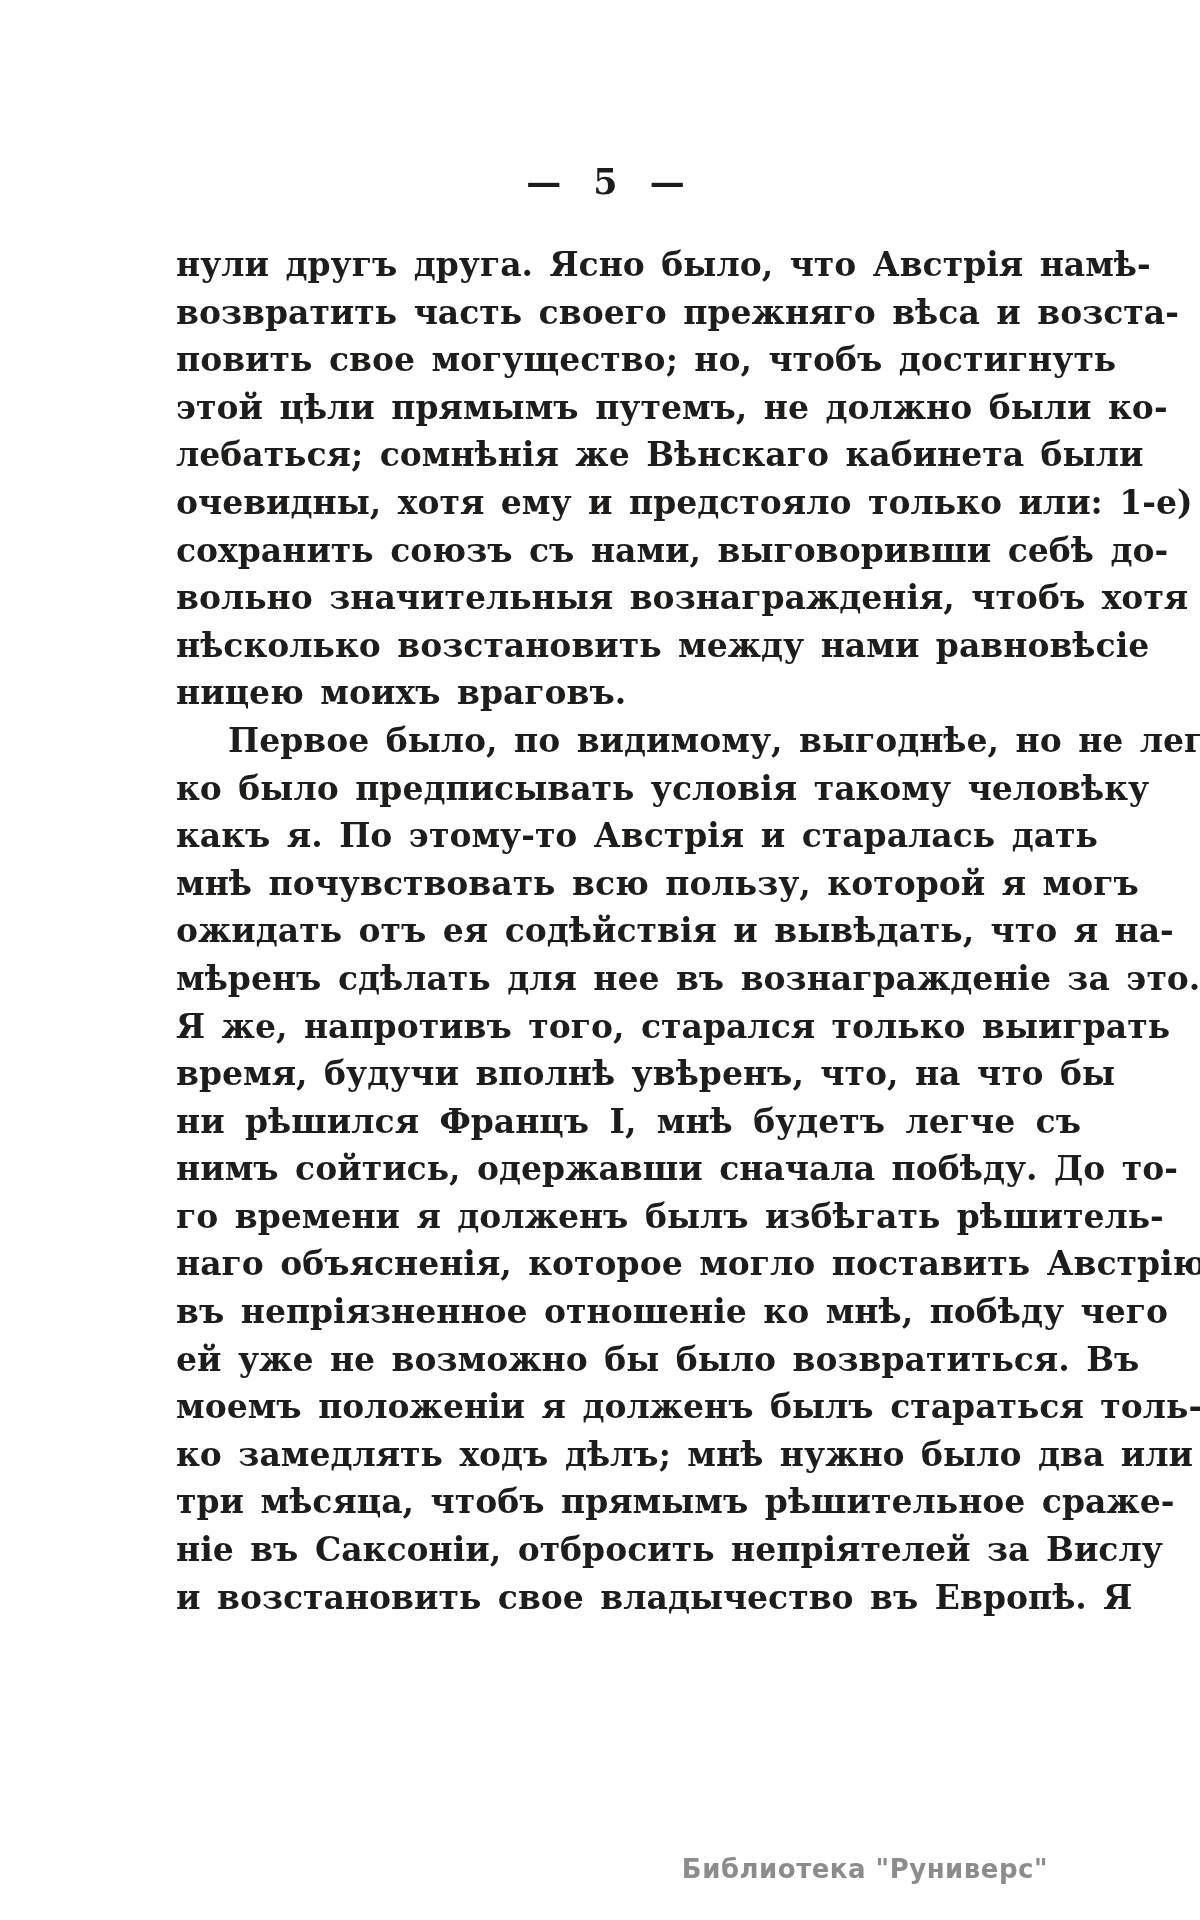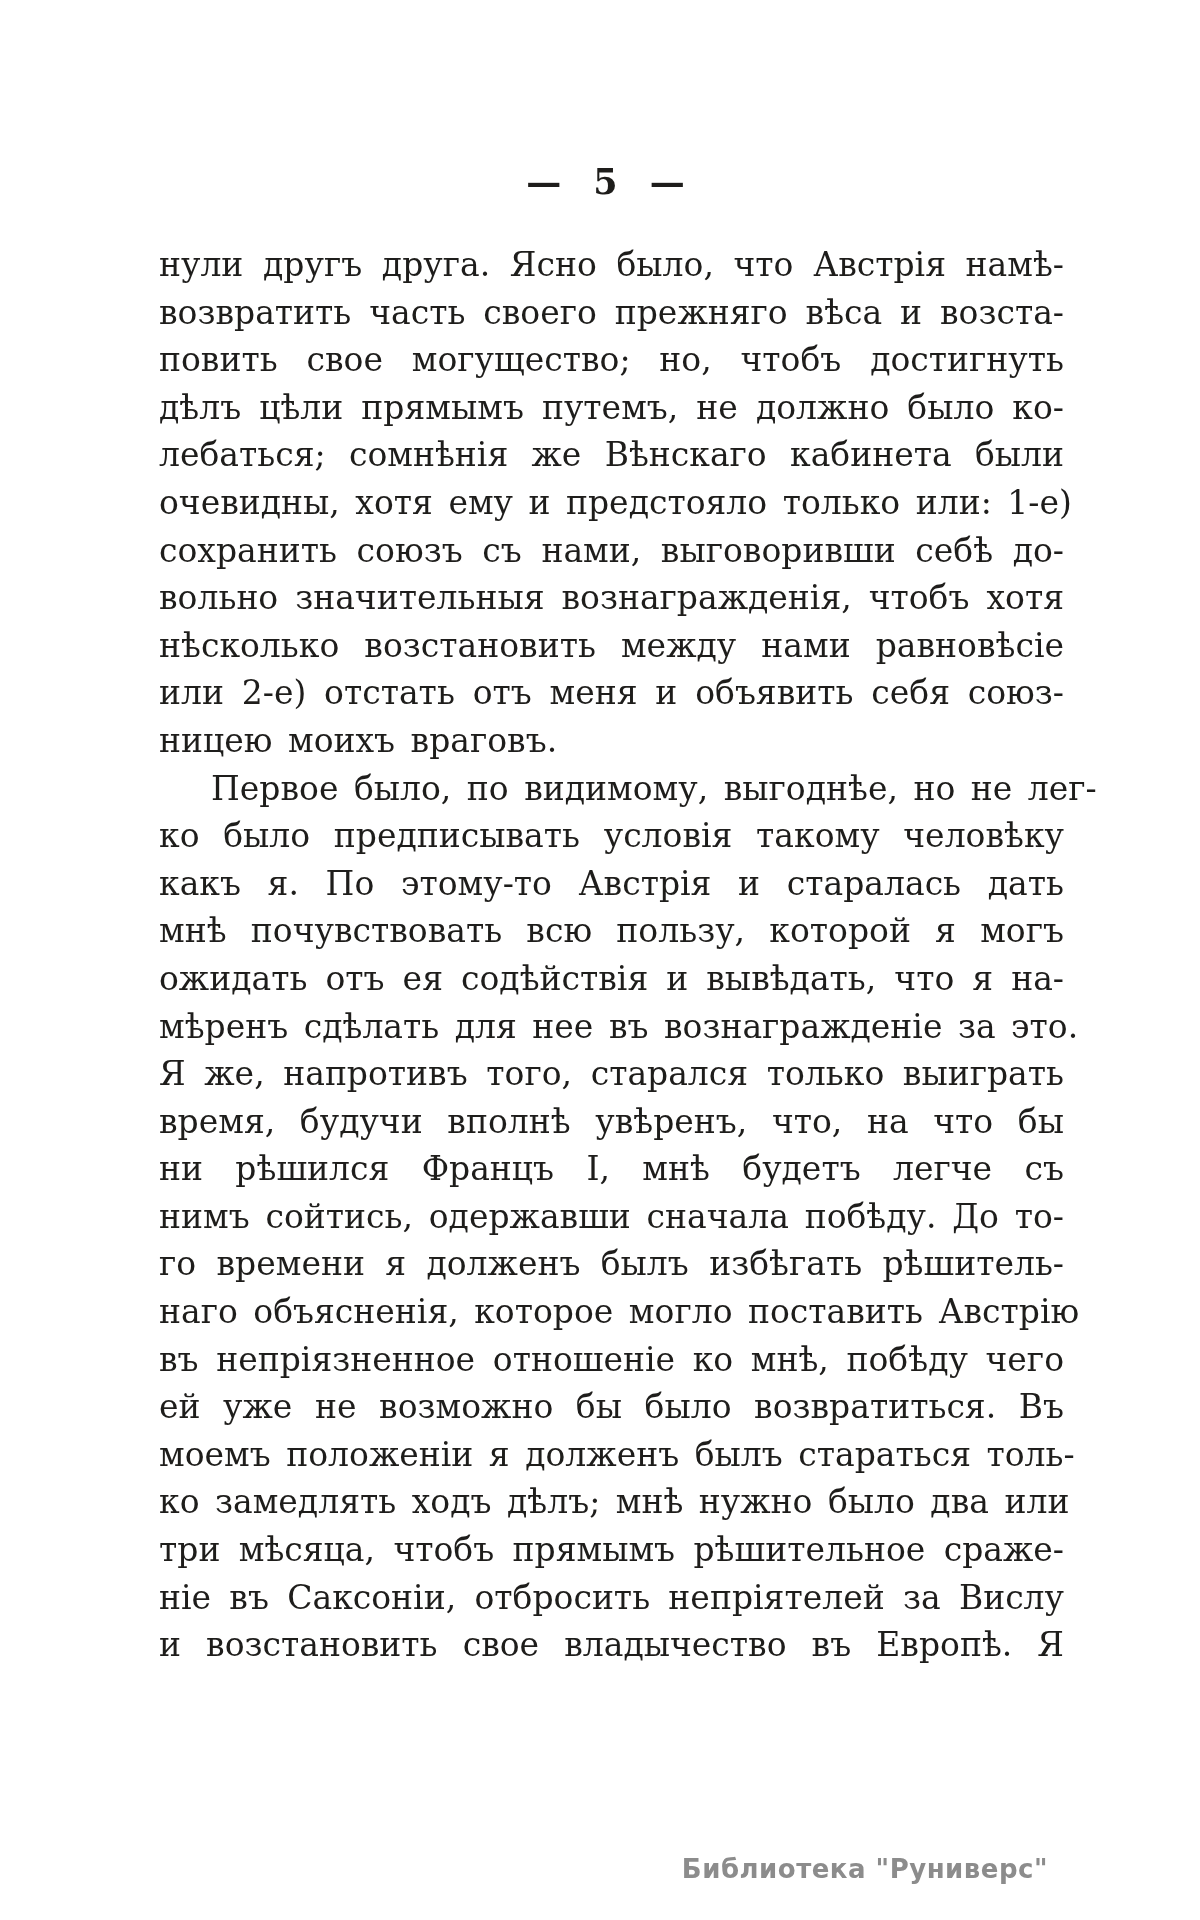--- a/index.html
+++ b/index.html
@@ -23,24 +23,24 @@
     width: 905px;
     text-align: center;
     font-size: 35px;
     font-weight: bold;
     letter-spacing: 10px;
     line-height: 44px;
   }
   .text-block {
     position: absolute;
     top: 241px;
-    left: 159px;
+    left: 176px;
     width: 905px;
     font-size: 33px;
-    font-weight: normal;
+    font-weight: bold;
     word-spacing: 5px;
   }
   .line {
     height: 47.6px;
     line-height: 47.6px;
     text-align: justify;
     text-align-last: justify;
     white-space: nowrap;
   }
   .line.indent {
@@ -64,27 +64,26 @@
 </head>
 <body>
 
 <div class="page">
   <div class="page-header">— 5 —</div>
 
   <div class="text-block">
       <div class="line">нули другъ друга. Ясно было, что Австрія намѣ-</div>
       <div class="line">возвратить часть своего прежняго вѣса и возста-</div>
       <div class="line">повить свое могущество; но, чтобъ достигнуть</div>
-      <div class="line">дѣлъ цѣли прямымъ путемъ, не должно было ко-</div>
+      <div class="line">этой цѣли прямымъ путемъ, не должно были ко-</div>
       <div class="line">лебаться; сомнѣнія же Вѣнскаго кабинета были</div>
       <div class="line">очевидны, хотя ему и предстояло только или: 1-е)</div>
       <div class="line">сохранить союзъ съ нами, выговоривши себѣ до-</div>
       <div class="line">вольно значительныя вознагражденія, чтобъ хотя</div>
       <div class="line">нѣсколько возстановить между нами равновѣсіе</div>
-      <div class="line">или 2-е) отстать отъ меня и объявить себя союз-</div>
       <div class="line flush">ницею моихъ враговъ.</div>
       <div class="line indent">Первое было, по видимому, выгоднѣе, но не лег-</div>
       <div class="line">ко было предписывать условія такому человѣку</div>
       <div class="line">какъ я. По этому-то Австрія и старалась дать</div>
       <div class="line">мнѣ почувствовать всю пользу, которой я могъ</div>
       <div class="line">ожидать отъ ея содѣйствія и вывѣдать, что я на-</div>
       <div class="line">мѣренъ сдѣлать для нее въ вознагражденіе за это.</div>
       <div class="line">Я же, напротивъ того, старался только выиграть</div>
       <div class="line">время, будучи вполнѣ увѣренъ, что, на что бы</div>
       <div class="line">ни рѣшился Францъ I, мнѣ будетъ легче съ</div>

